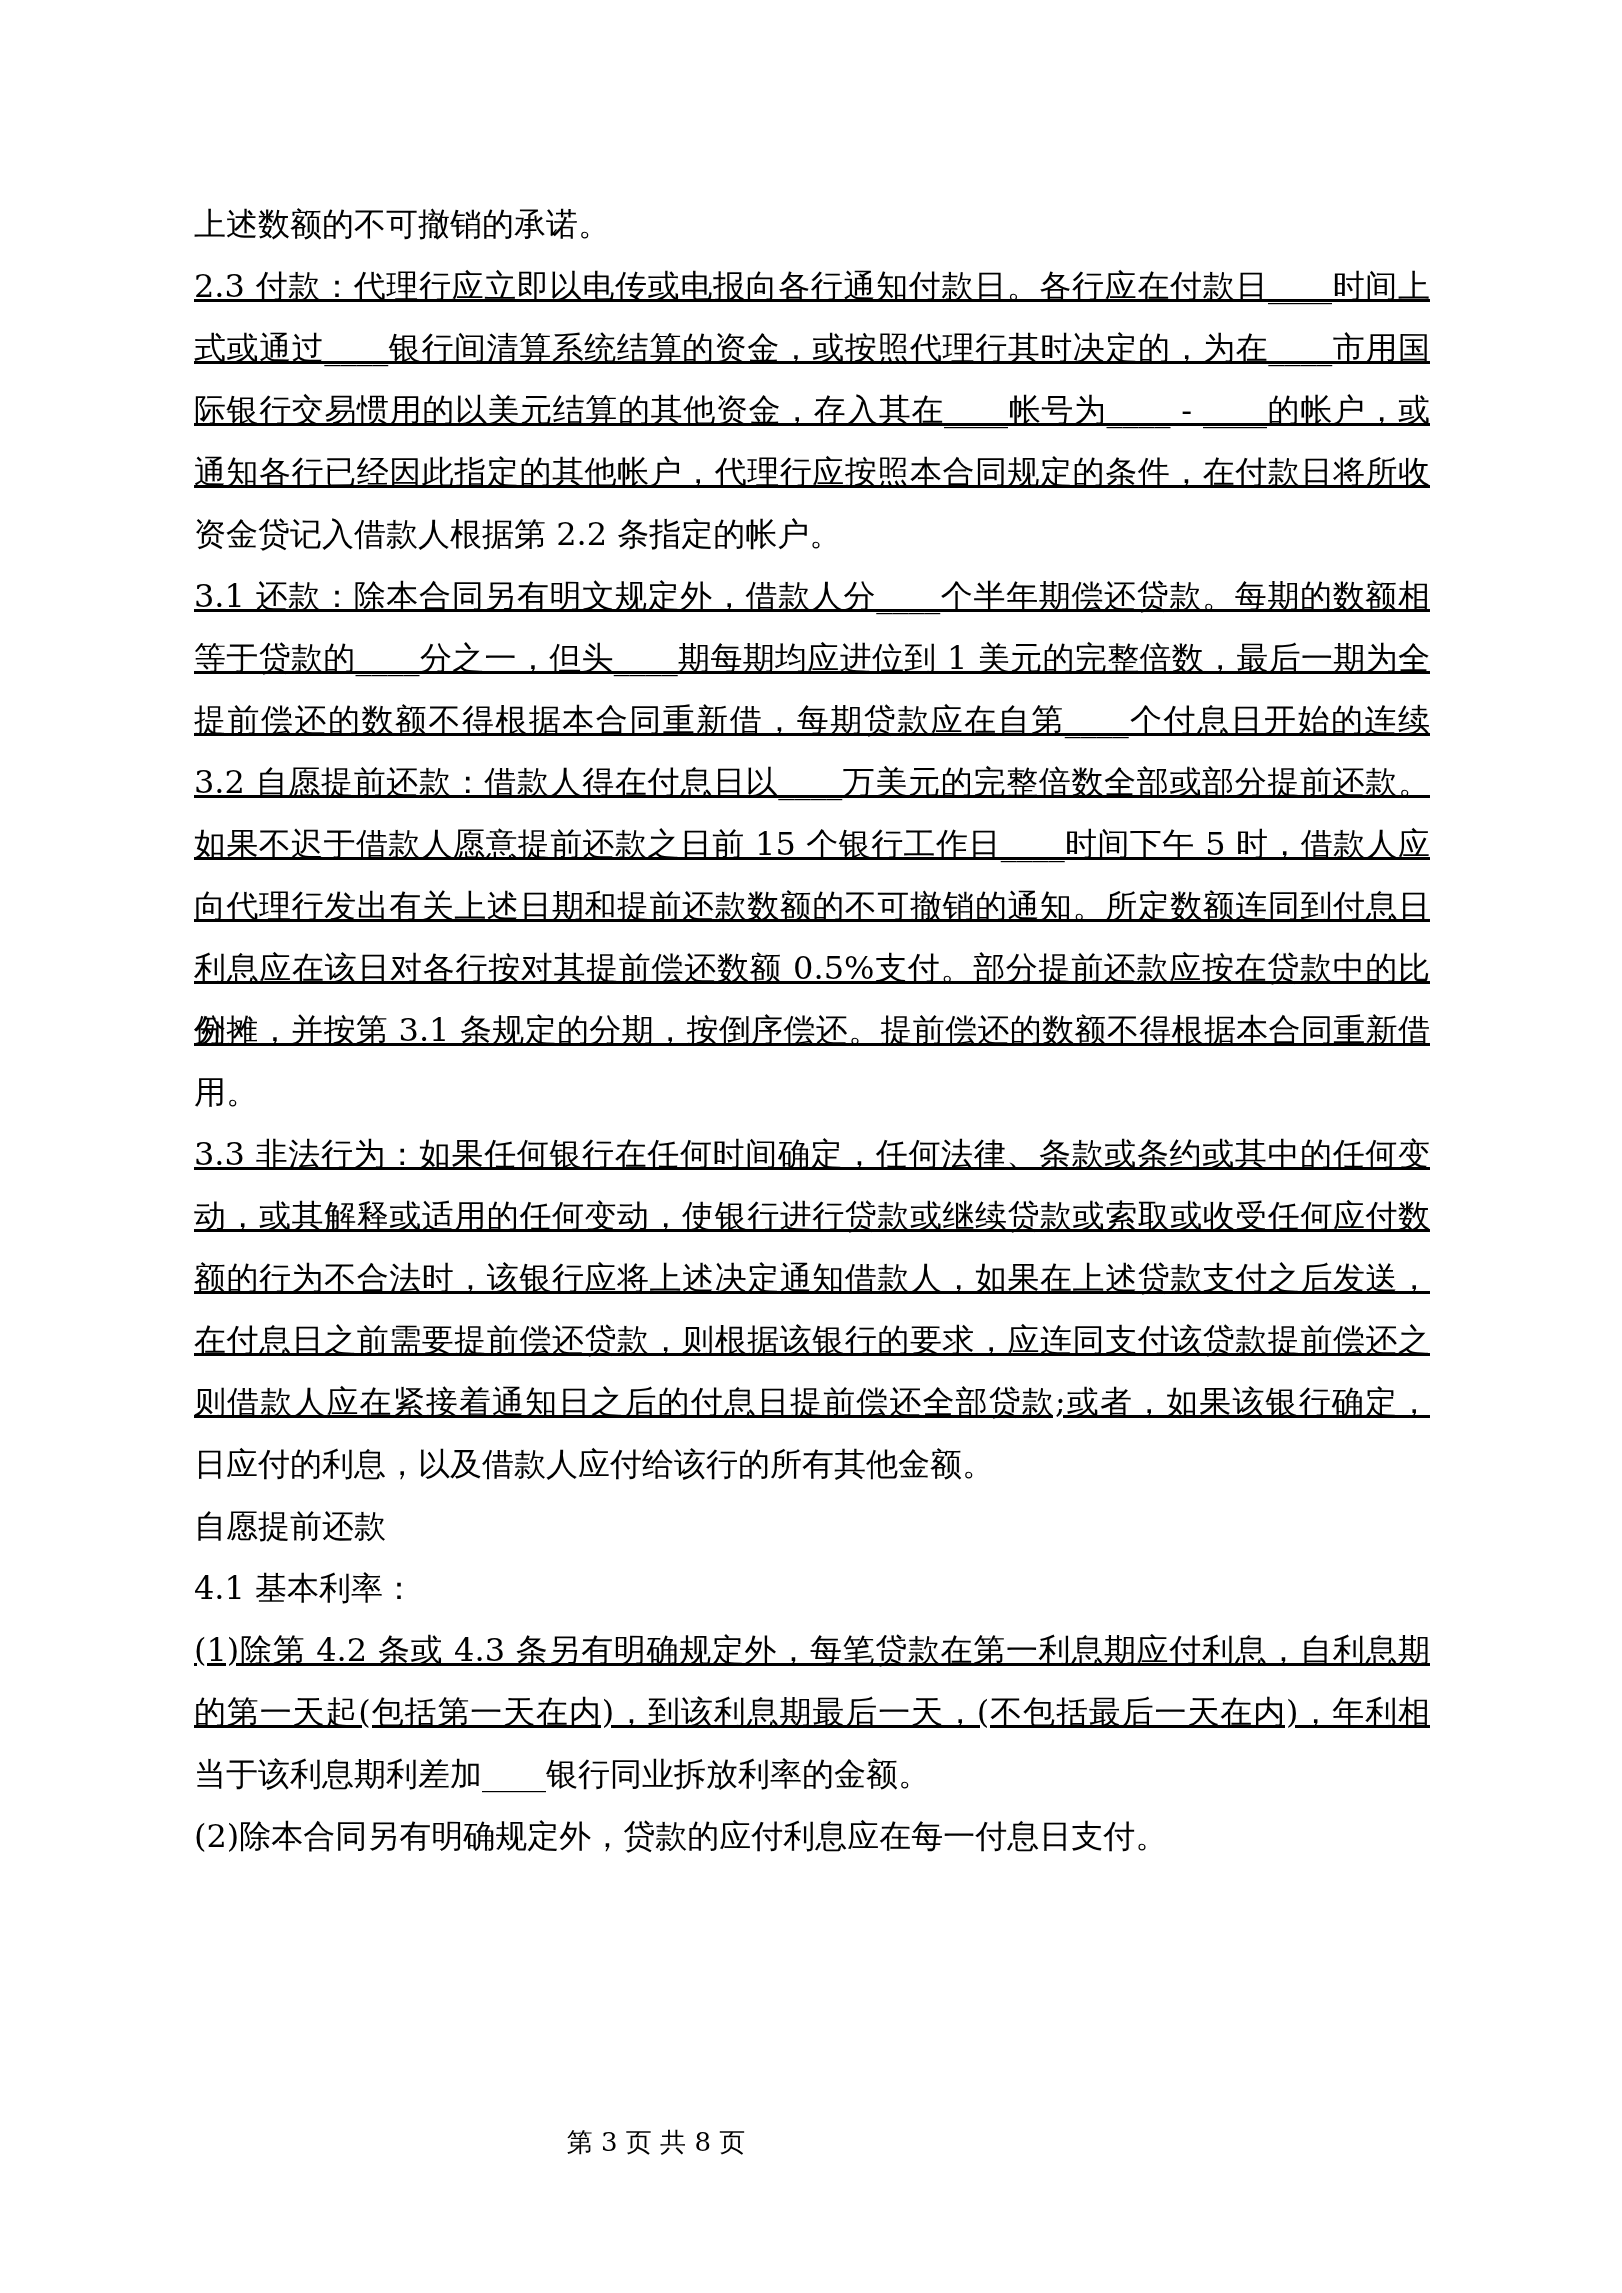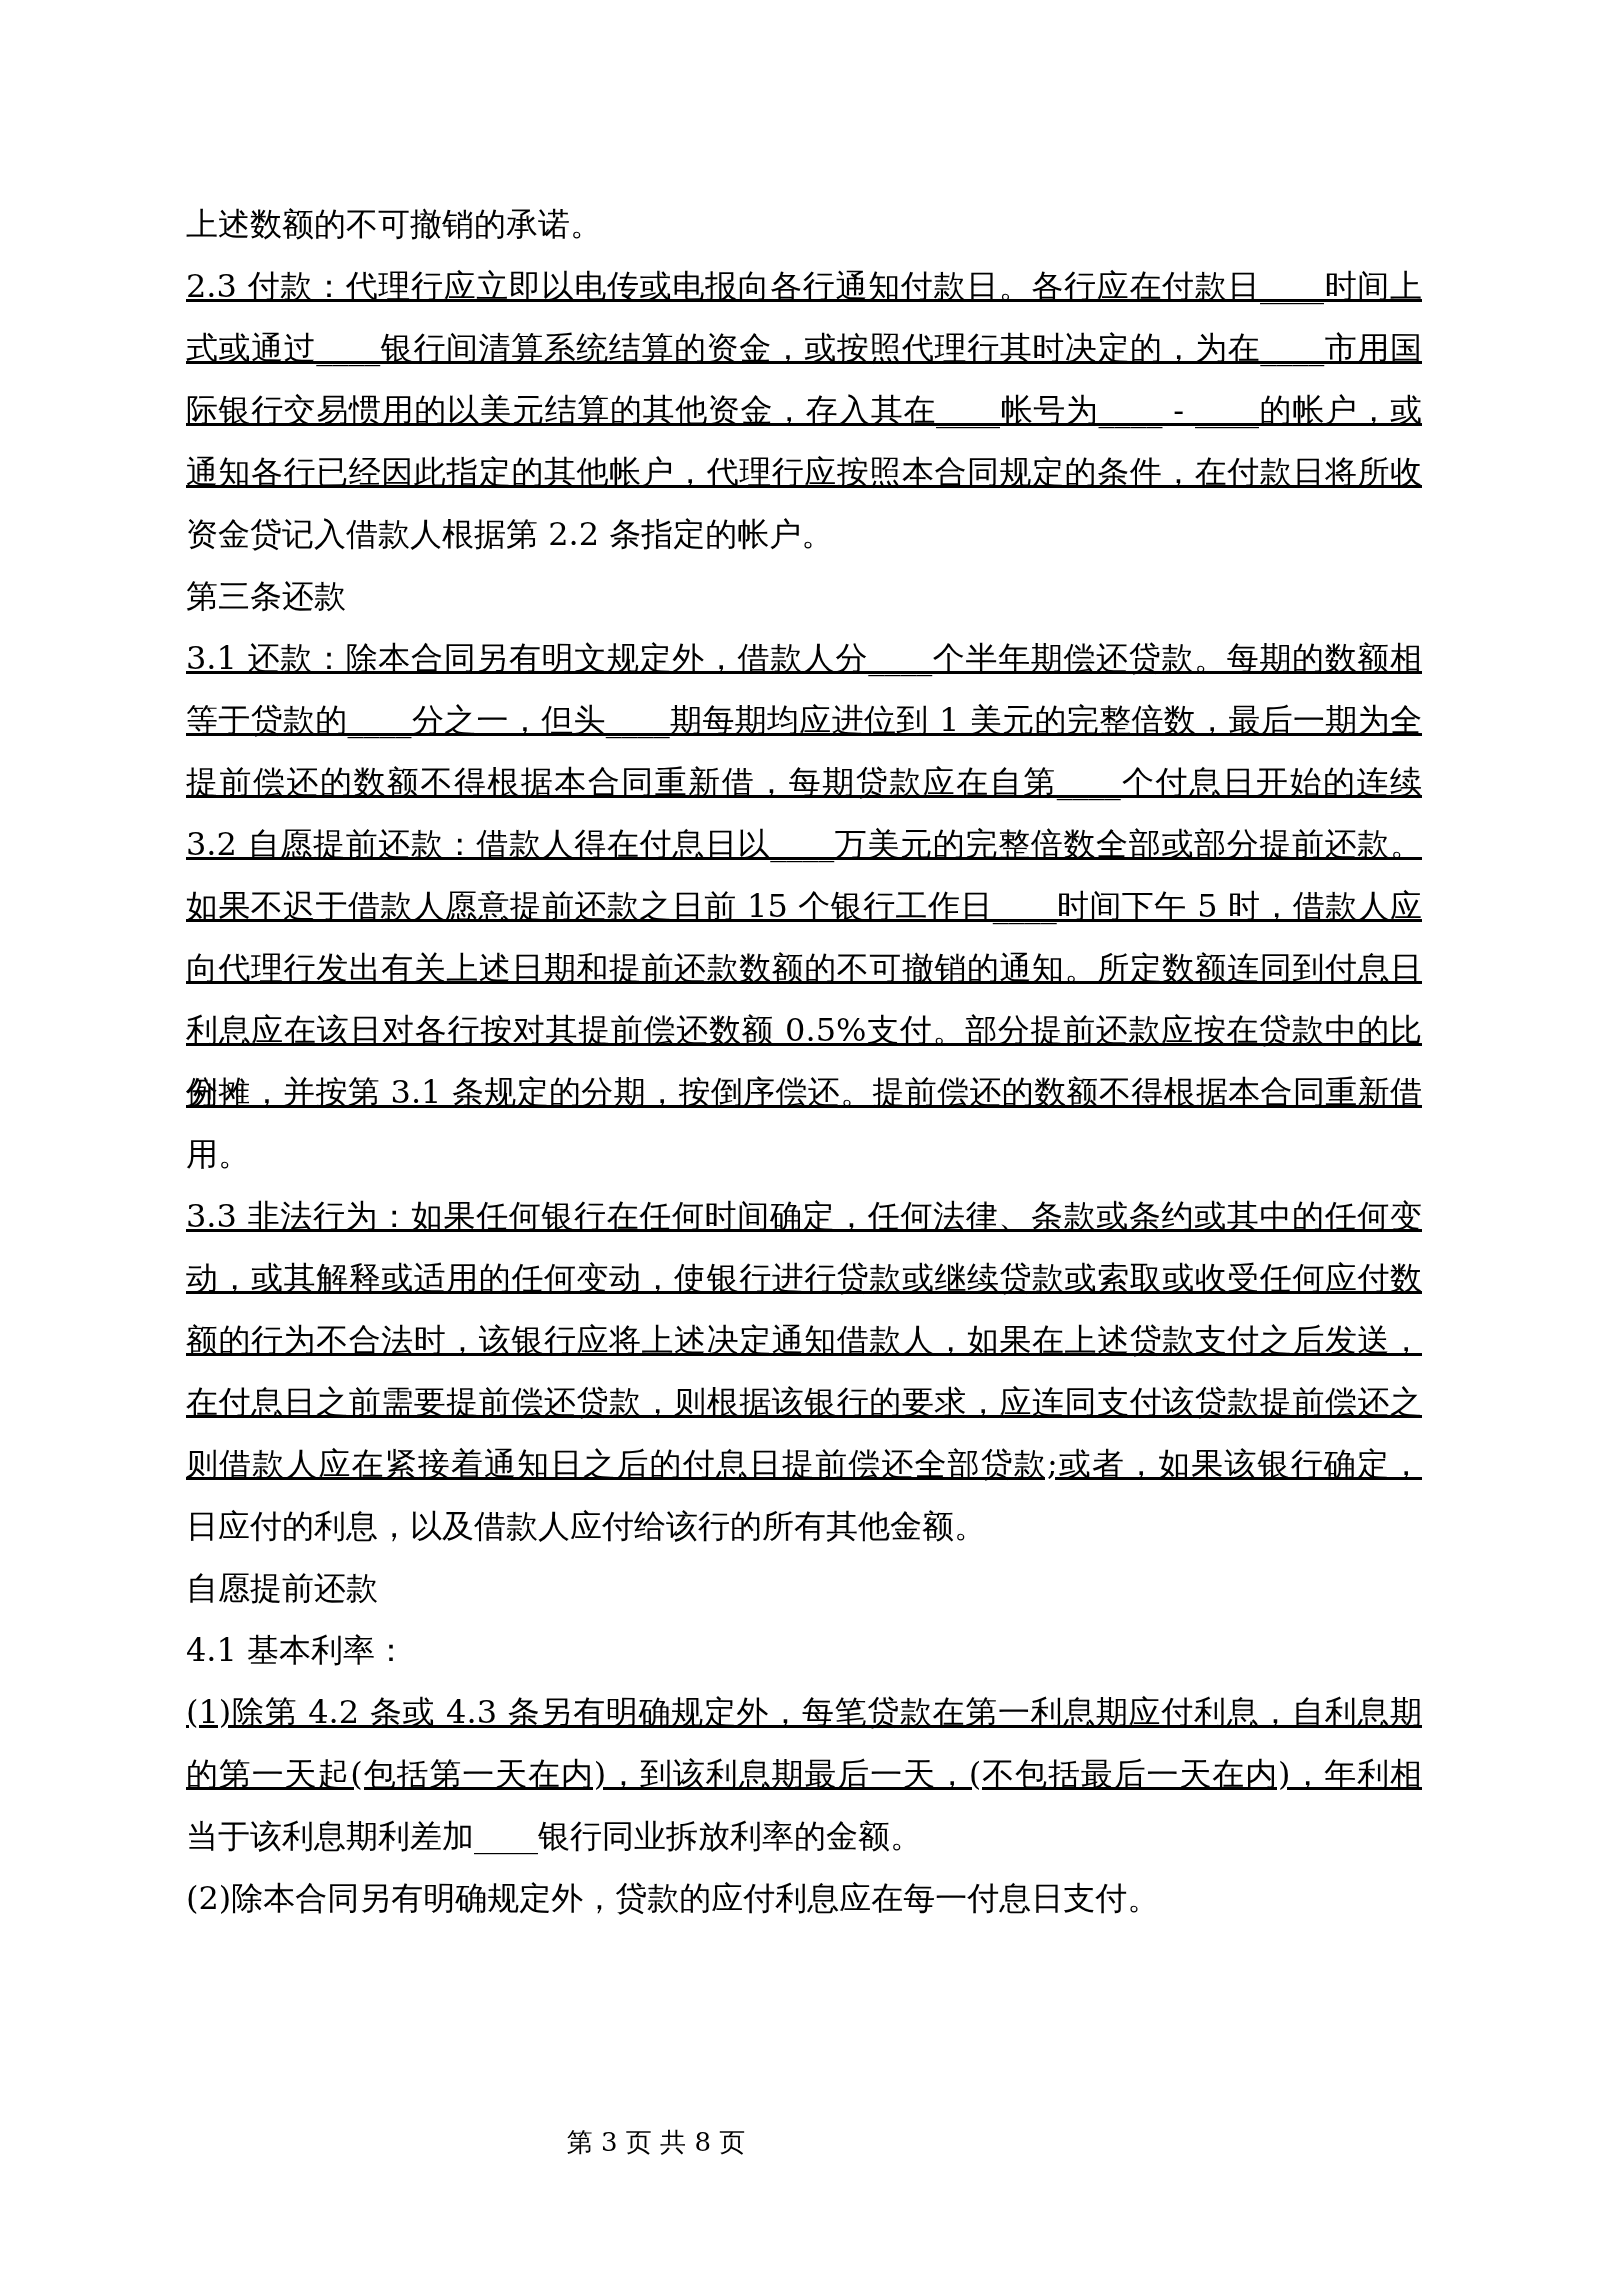--- a/index.html
+++ b/index.html
@@ -15,21 +15,21 @@
     color: #000000;
     overflow: hidden;
   }
   .page {
     position: absolute;
     inset: 0;
     background: #ffffff;
   }
   .text-block {
     position: absolute;
-    left: 186px;
+    left: 194px;
     top: 193px;
     width: 1236px;
   }
   .line {
     height: 62px;
     line-height: 62px;
     font-size: 32px;
     text-align: left;
     overflow: visible;
   }
@@ -52,21 +52,20 @@
 <body>
 
 <div class="page">
   <div class="text-block">
       <div class="line">上述数额的不可撤销的承诺。</div>
       <div class="line j">2.3 付款：代理行应立即以电传或电报向各行通知付款日。各行应在付款日____时间上</div>
       <div class="line j">式或通过____银行间清算系统结算的资金，或按照代理行其时决定的，为在____市用国</div>
       <div class="line j">际银行交易惯用的以美元结算的其他资金，存入其在____帐号为____ - ____的帐户，或</div>
       <div class="line j">通知各行已经因此指定的其他帐户，代理行应按照本合同规定的条件，在付款日将所收</div>
       <div class="line">资金贷记入借款人根据第 2.2 条指定的帐户。</div>
-      <div class="line">第三条还款</div>
       <div class="line j">3.1 还款：除本合同另有明文规定外，借款人分____个半年期偿还贷款。每期的数额相</div>
       <div class="line j">等于贷款的____分之一，但头____期每期均应进位到 1 美元的完整倍数，最后一期为全</div>
       <div class="line j">提前偿还的数额不得根据本合同重新借，每期贷款应在自第____个付息日开始的连续</div>
       <div class="line j">3.2 自愿提前还款：借款人得在付息日以____万美元的完整倍数全部或部分提前还款。</div>
       <div class="line j">如果不迟于借款人愿意提前还款之日前 15 个银行工作日____时间下午 5 时，借款人应</div>
       <div class="line j">向代理行发出有关上述日期和提前还款数额的不可撤销的通知。所定数额连同到付息日</div>
       <div class="line j">利息应在该日对各行按对其提前偿还数额 0.5%支付。部分提前还款应按在贷款中的比例</div>
       <div class="line j">分摊，并按第 3.1 条规定的分期，按倒序偿还。提前偿还的数额不得根据本合同重新借</div>
       <div class="line">用。</div>
       <div class="line j">3.3 非法行为：如果任何银行在任何时间确定，任何法律、条款或条约或其中的任何变</div>

